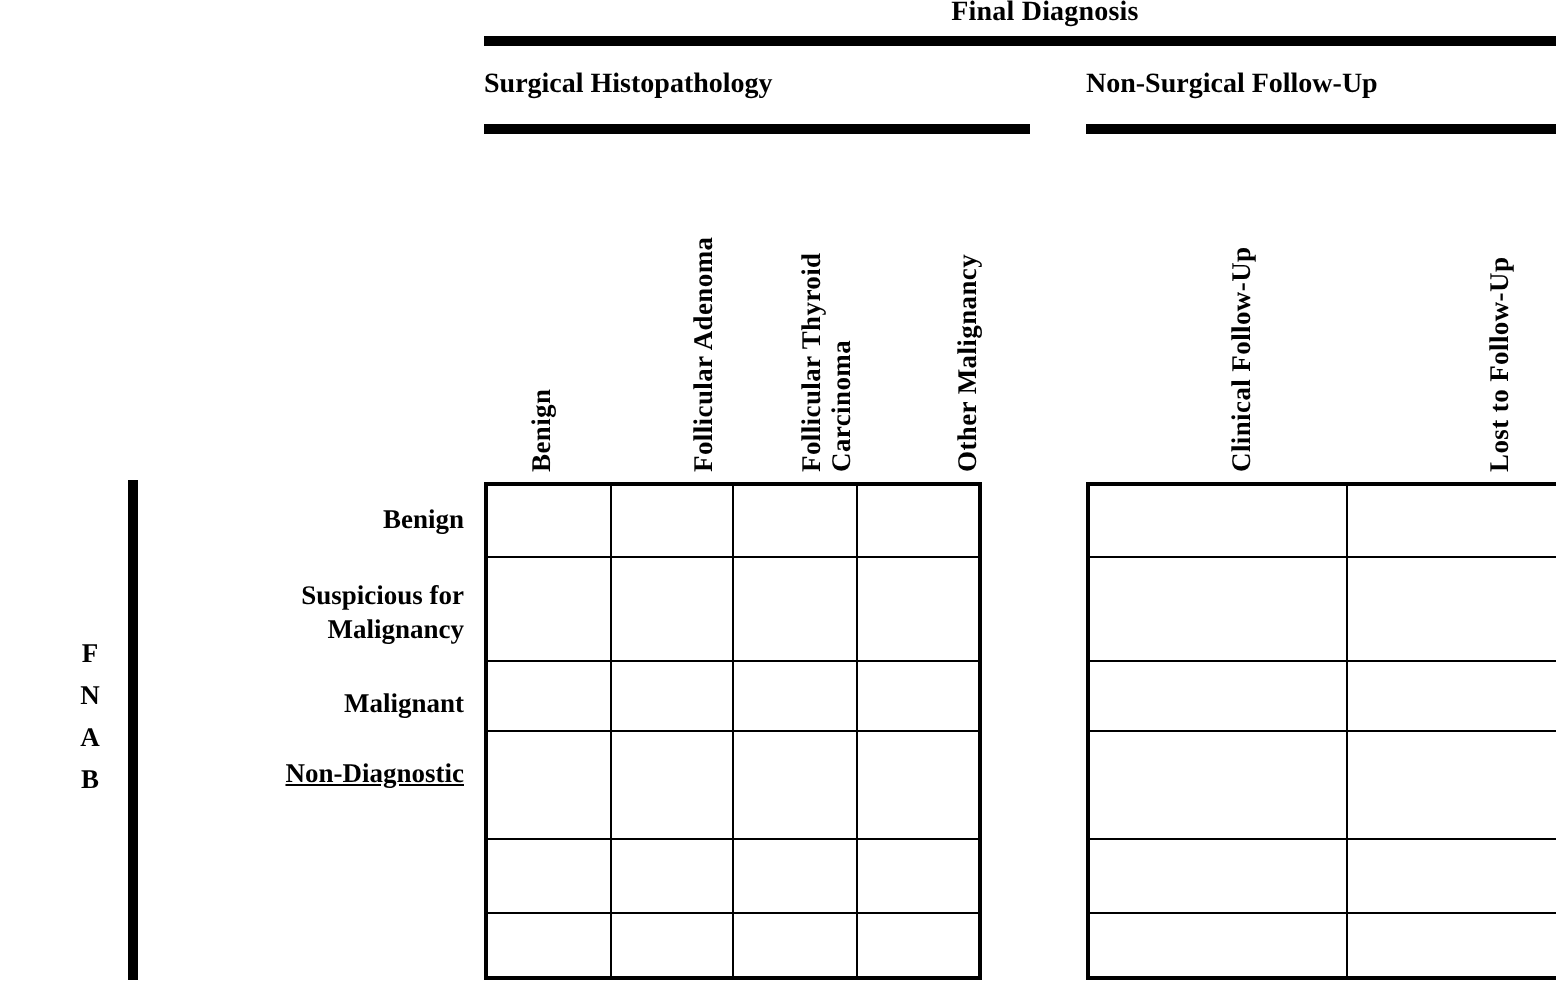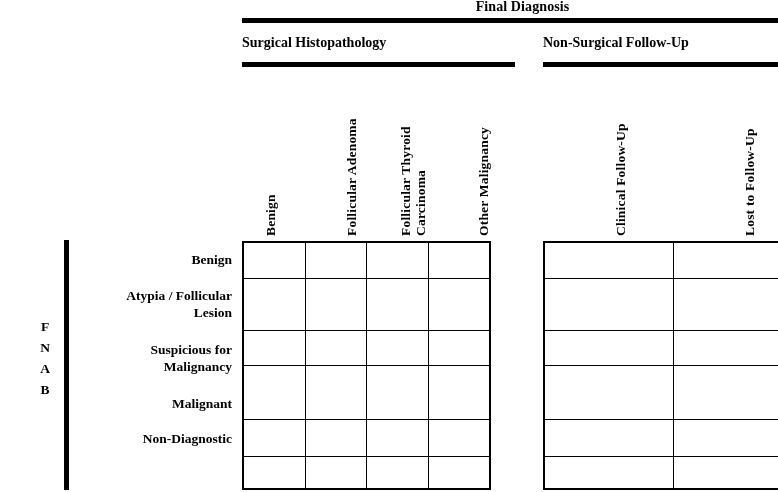--- a/index.html
+++ b/index.html
@@ -176,26 +176,24 @@
   <div class="fnab">
     <span>F</span>
     <span>N</span>
     <span>A</span>
     <span>B</span>
   </div>
   <div class="rule rule-fnab"></div>
 
   <div class="rowlabels">
     <div class="rowlabel" style="height: 37px;">Benign</div>
-    <div class="rowlabel" style="height: 52px;">Atypia / Follicular
-Lesion</div>
     <div class="rowlabel" style="height: 55px;">Suspicious for
 Malignancy</div>
     <div class="rowlabel" style="height: 37px; text-align: right;">Malignant</div>
-    <div class="rowlabel" style="height: 32px;">Non-Diagnostic</div>
+    <div class="rowlabel" style="height: 32px; text-decoration: underline;">Non-Diagnostic</div>
   </div>
 
   <div class="grid left" id="grid-left">
       <div class="grow" style="height: 37px;">
         <div class="gcell"></div>
         <div class="gcell"></div>
         <div class="gcell"></div>
         <div class="gcell"></div>
       </div>
       <div class="grow" style="height: 52px;">

